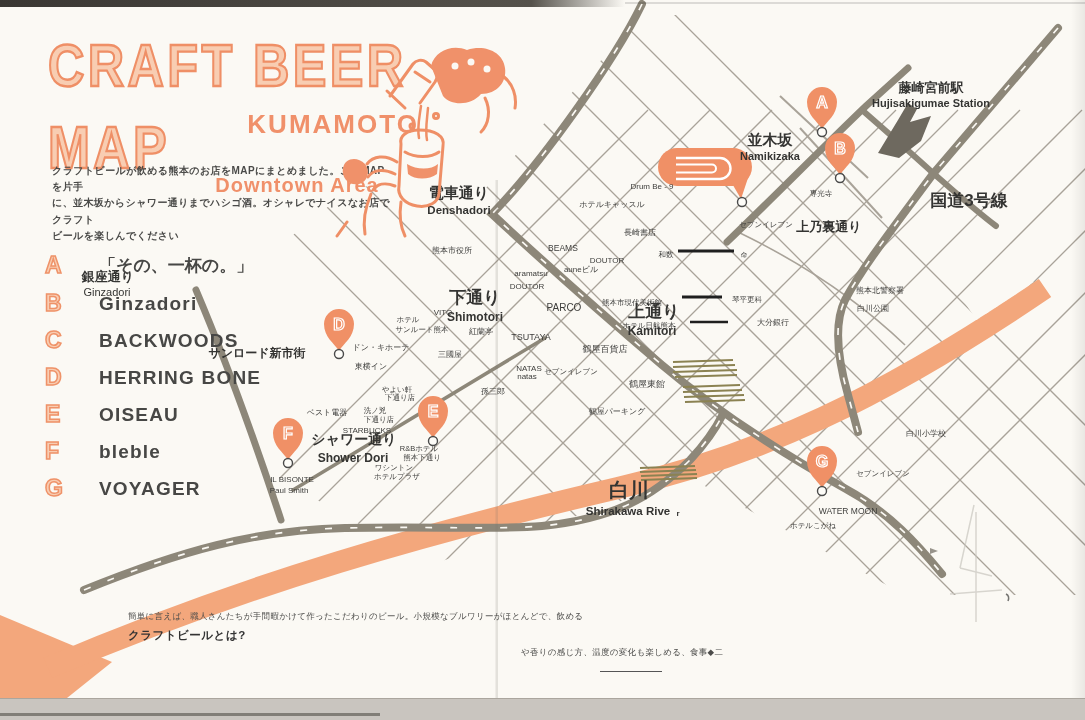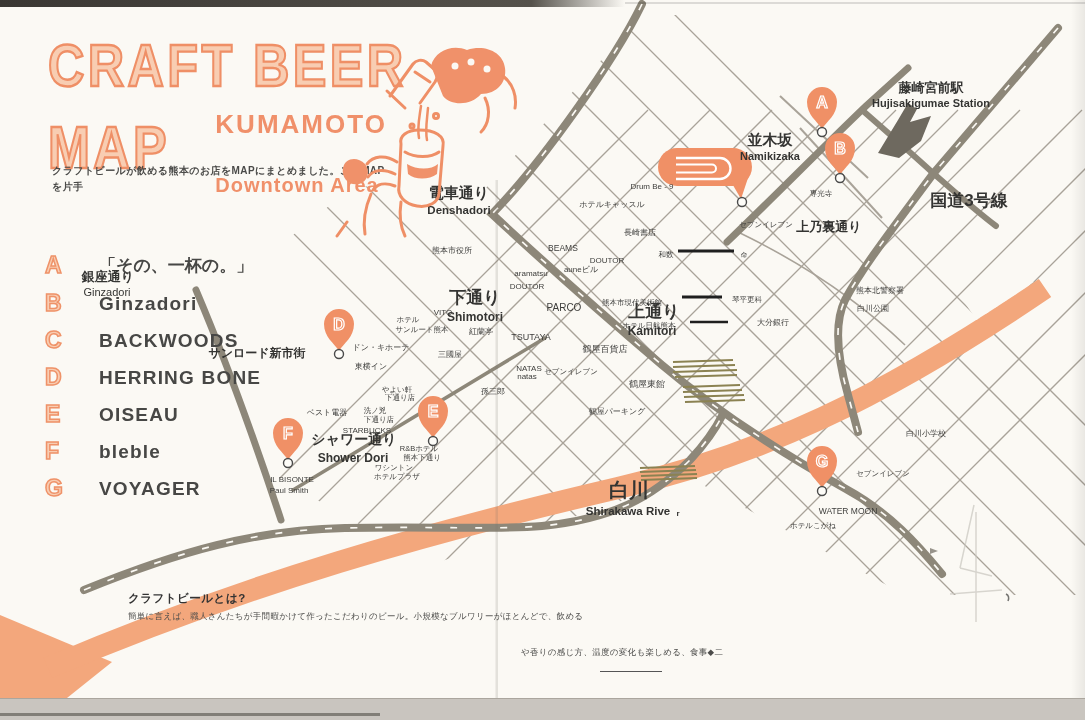--- a/index.html
+++ b/index.html
@@ -5,21 +5,21 @@
   html,body{margin:0;padding:0;}
   body{width:1085px;height:720px;overflow:hidden;background:#e8e6e0;
        font-family:"Liberation Sans","DejaVu Sans",sans-serif;}
   .page{position:relative;width:1085px;height:720px;background:#fbf9f4;overflow:hidden;}
   .abs{position:absolute;}
   svg text{font-family:"Liberation Sans","DejaVu Sans",sans-serif;}
   
   .title-line{font-weight:bold;color:#f8cdb2;-webkit-text-stroke:2.4px #ef8f66;
       letter-spacing:4px;line-height:.92;transform:scaleX(.84);transform-origin:left top;
       font-size:60px;white-space:nowrap;}
-  .sub-region{font-weight:bold;color:#f0906a;font-size:26px;letter-spacing:2px;}
+  .sub-region{font-weight:bold;color:#f0906a;font-size:26px;letter-spacing:2px;margin-left:32px;}
   .sub-area{font-weight:bold;color:#f0906a;font-size:20px;letter-spacing:1px;margin-top:34px;}
   .intro{font-size:10px;font-weight:bold;color:#4a4a48;line-height:1.62;letter-spacing:.4px;}
   
   .legend-item{position:absolute;left:45px;display:flex;align-items:center;}
   .legend-letter{display:inline-block;width:34px;font-size:23px;font-weight:bold;
       color:#f8cdb2;-webkit-text-stroke:1.5px #ef9268;}
   .legend-name{font-size:19px;font-weight:bold;color:#474745;letter-spacing:1.2px;white-space:nowrap;margin-left:20px;}
   .legend-name.jp{font-size:17px;letter-spacing:0;}
   
   .f-head{font-size:11.5px;font-weight:bold;color:#333;letter-spacing:.5px;}
@@ -251,20 +251,22 @@
     <div style="display:flex;align-items:center;">
       <div class="title-line" style="margin-top:4px;">MAP</div>
       <div style="margin-left:22px;margin-top:16px;">
         <div class="sub-region">KUMAMOTO</div>
         <div class="sub-area">Downtown Area</div>
       </div>
     </div>
   </div>
   <div class="abs intro" style="left:52px;top:163px;width:340px;">
     <div>クラフトビールが飲める熊本のお店をMAPにまとめました。このMAPを片手</div>
+    <div>に、並木坂からシャワー通りまでハシゴ酒。オシャレでナイスなお店でクラフト</div>
+    <div>ビールを楽しんでください</div>
   </div>
 
   <svg class="abs" style="left:335px;top:36px;" width="190" height="210" viewBox="0 0 190 210">
     <g stroke="#ef8f66" stroke-width="3" fill="none" stroke-linecap="round" stroke-linejoin="round">
       <path d="M55,60 L78,28 C81,24 87,23 91,26 L99,33 C103,36 103,42 100,46 L85,67"></path>
       <path d="M52,55 L70,72"></path>
       <path d="M80,36 L95,46"></path>
       <path d="M96,30 C100,14 118,8 132,14 C150,8 168,16 170,32 C172,46 162,58 146,58 C136,70 116,70 108,60" fill="#f0916a" stroke="none"></path>
       <circle cx="120" cy="30" r="3.5" fill="#fbf9f4" stroke="none"></circle>
       <circle cx="136" cy="26" r="3.5" fill="#fbf9f4" stroke="none"></circle>
@@ -312,21 +314,21 @@
     <div class="legend-item" style="top:438px;">
       <span class="legend-letter">F</span>
       <span class="legend-name">bleble</span>
     </div>
     <div class="legend-item" style="top:475px;">
       <span class="legend-letter">G</span>
       <span class="legend-name">VOYAGER</span>
     </div>
   </div>
 
-  <div class="abs f-head" style="left:128px;top:591px;">クラフトビールとは?</div>
+  <div class="abs f-head" style="left:128px;top:628px;">クラフトビールとは?</div>
   <div class="abs f-body" style="left:128px;top:608px;">
     <div>簡単に言えば、職人さんたちが手間暇かけて作ったこだわりのビール。小規模なブルワリーがほとんどで、飲める</div>
   </div>
   <div class="abs f-body" style="left:521px;top:644px;">
     <div>や香りの感じ方、温度の変化も楽しめる、食事◆二</div>
   </div>
   <div class="abs artifact" style="left:600px;top:671px;width:62px;height:1px;background:#555;"></div>
 
   <div class="abs artifact" style="left:0;top:0;width:625px;height:7px;background:linear-gradient(90deg,#3a3733,#55524b 85%,rgba(85,82,75,0));"></div>
   <div class="abs artifact" style="left:625px;top:2px;width:460px;height:2px;background:rgba(0,0,0,0.12);"></div>

